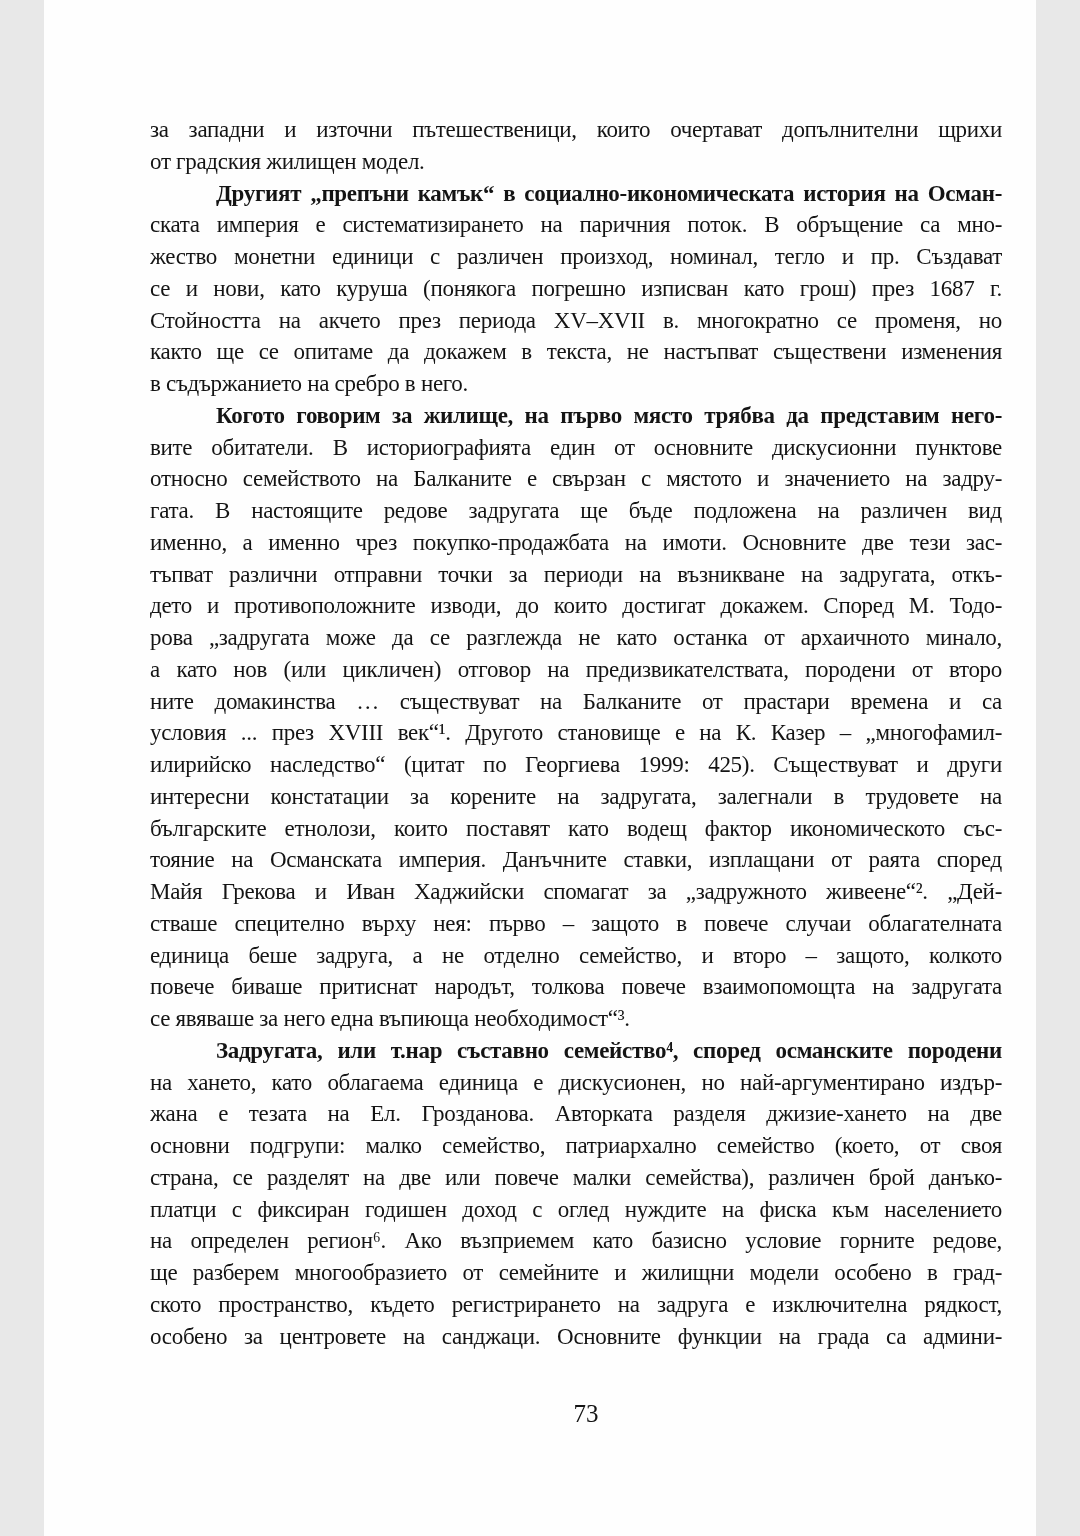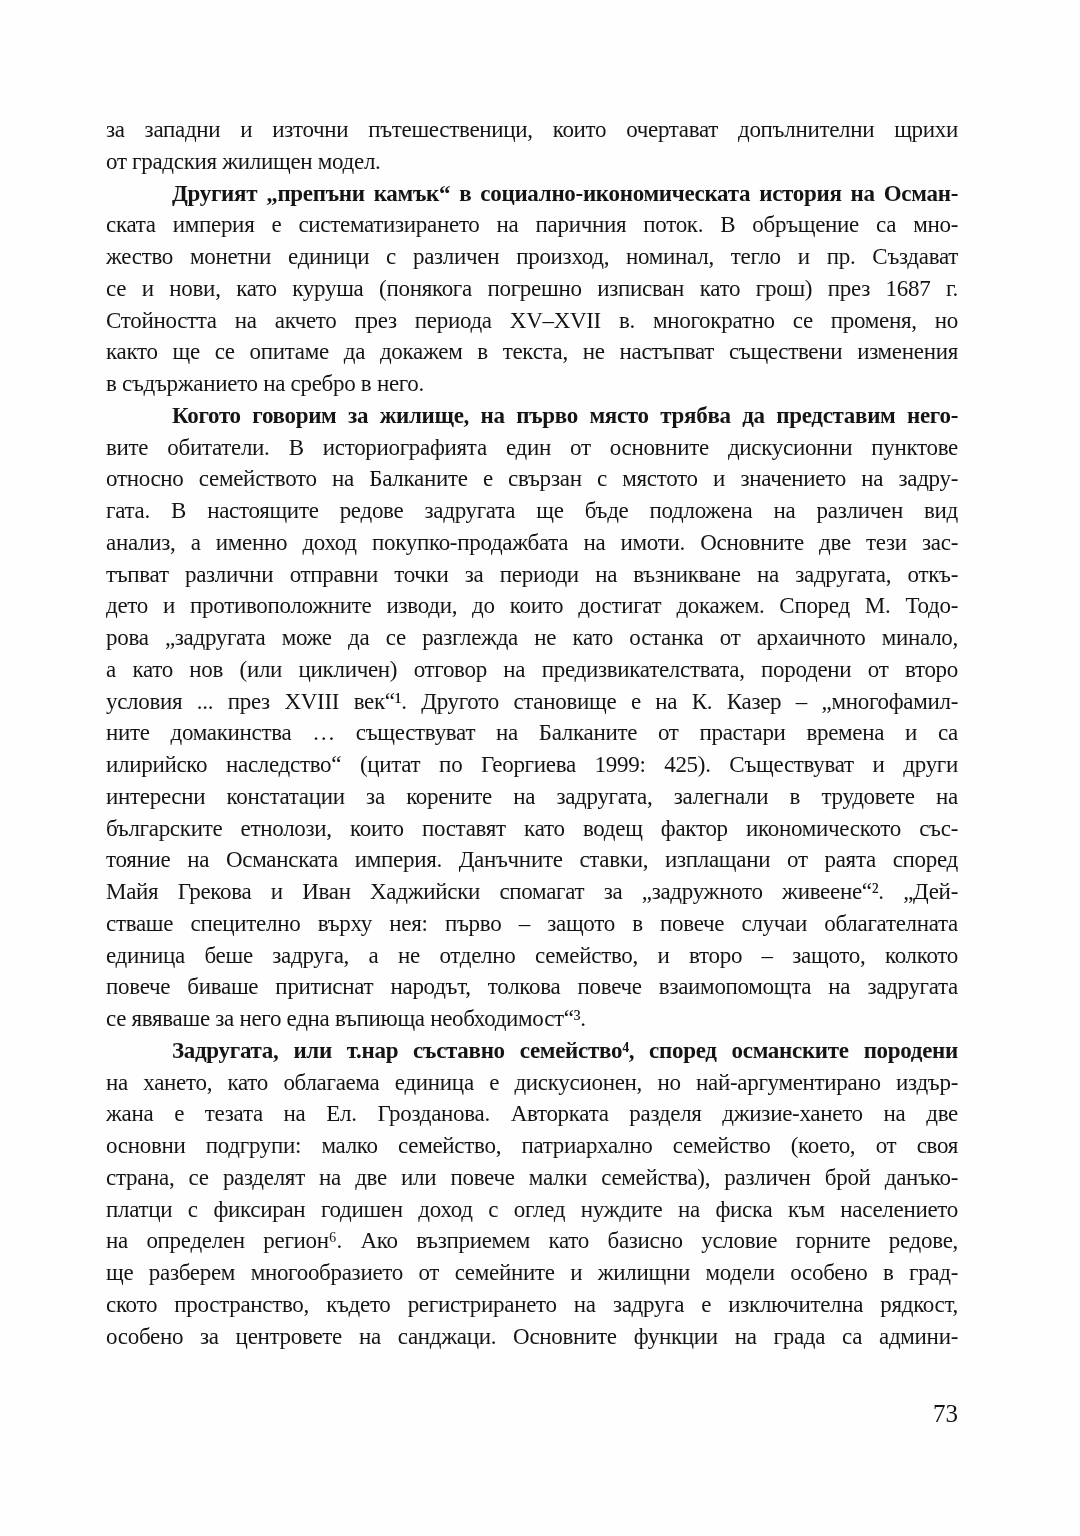--- a/index.html
+++ b/index.html
@@ -2,21 +2,21 @@
 <html lang="bg"><head>
 <meta charset="utf-8">
 <style>
   html, body {
     margin: 0;
     padding: 0;
     background: #e8e8e8;
   }
   .page {
     position: relative;
-    width: 1080px;
+    width: 992px;
     height: 1536px;
     margin: 0 auto;
     background: #fefefe;
     color: #141414;
     font-family: "Liberation Serif", "DejaVu Serif", serif;
     overflow: hidden;
   }
   .text-block {
     position: absolute;
     left: 106px;
@@ -39,24 +39,24 @@
   }
   .ln.indent {
     padding-left: 66px;
     font-weight: bold;
   }
   .ln.parend {
     text-align-last: left;
   }
   .page-number {
     position: absolute;
-    left: 106px;
+    left: 116px;
     top: 1398px;
     width: 852px;
-    text-align: right;
+    text-align: center;
     font-size: 25px;
     line-height: 32px;
   }
 </style>
 </head>
 <body>
 
 <div class="page">
   <div class="text-block">
 
@@ -73,27 +73,27 @@
       <div class="ln">Стойността на акчето през периода XV–XVII в. многократно се променя, но</div>
       <div class="ln">както ще се опитаме да докажем в текста, не настъпват съществени изменения</div>
       <div class="ln parend">в съдържанието на сребро в него.</div>
     </div>
 
     <div class="paragraph">
       <div class="ln indent">Когото говорим за жилище, на първо място трябва да представим него-</div>
       <div class="ln">вите обитатели. В историографията един от основните дискусионни пунктове</div>
       <div class="ln">относно семейството на Балканите е свързан с мястото и значението на задру-</div>
       <div class="ln">гата. В настоящите редове задругата ще бъде подложена на различен вид</div>
-      <div class="ln">анализ, а именно доход покупко-продажбата на имоти. Основните две тези зас-</div>
+      <div class="ln">именно, а именно чрез покупко-продажбата на имоти. Основните две тези зас-</div>
       <div class="ln">тъпват различни отправни точки за периоди на възникване на задругата, откъ-</div>
       <div class="ln">дето и противоположните изводи, до които достигат докажем. Според М. Тодо-</div>
       <div class="ln">рова „задругата може да се разглежда не като останка от архаичното минало,</div>
       <div class="ln">а като нов (или цикличен) отговор на предизвикателствата, породени от второ</div>
+      <div class="ln">ните домакинства … съществуват на Балканите от прастари времена и са</div>
       <div class="ln">условия ... през XVIII век“¹. Другото становище е на К. Казер – „многофамил-</div>
-      <div class="ln">ните домакинства … съществуват на Балканите от прастари времена и са</div>
       <div class="ln">илирийско наследство“ (цитат по Георгиева 1999: 425). Съществуват и други</div>
       <div class="ln">интересни констатации за корените на задругата, залегнали в трудовете на</div>
       <div class="ln">българските етнолози, които поставят като водещ фактор икономическото със-</div>
       <div class="ln">тояние на Османската империя. Данъчните ставки, изплащани от раята според</div>
       <div class="ln">Майя Грекова и Иван Хаджийски спомагат за „задружното живеене“². „Дей-</div>
       <div class="ln">стваше спецително върху нея: първо – защото в повече случаи облагателната</div>
       <div class="ln">единица беше задруга, а не отделно семейство, и второ – защото, колкото</div>
       <div class="ln">повече биваше притиснат народът, толкова повече взаимопомощта на задругата</div>
       <div class="ln parend">се явяваше за него една въпиюща необходимост“³.</div>
     </div>

